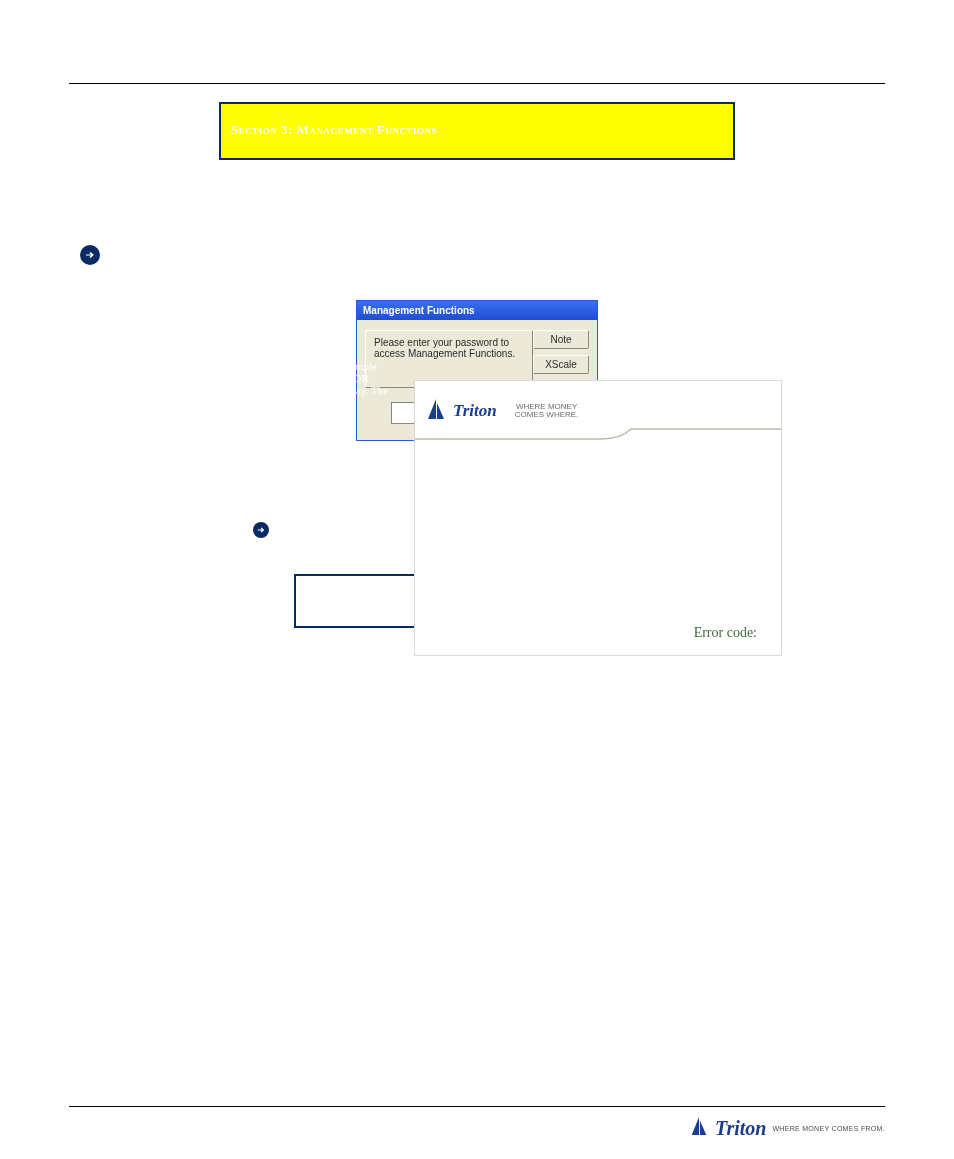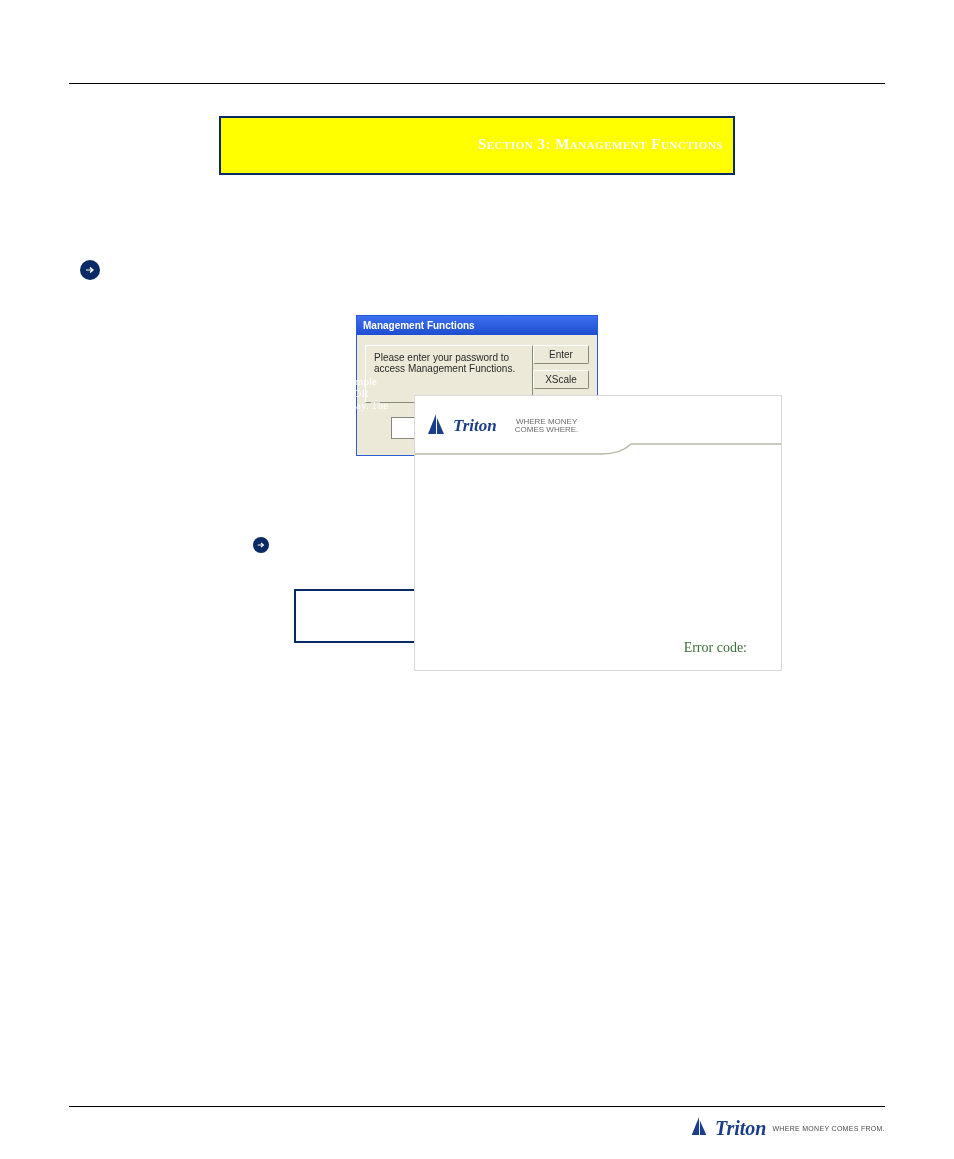--- a/index.html
+++ b/index.html
@@ -1,20 +1,20 @@
 <!DOCTYPE html>
 <html><head>
 <meta charset="utf-8">
 <style>
   html,body{margin:0;padding:0;background:#fff;font-family:"Times New Roman",serif;color:#fff}
   .page{width:954px;margin:0 auto;position:relative;min-height:1159px}
   .hr{border:none;border-top:1px solid #000;margin:0 0 0 0}
   .header{padding:54px 69px 0 69px}
   .header .hr{margin-top:14px}
-  .section-banner{display:block;margin:32px auto 0 auto;width:492px;background:#ffff00;border:2px solid #0a2a66;text-align:right;padding:18px 10px 20px 10px;font-variant:small-caps;font-weight:bold;font-size:15px;letter-spacing:.5px}
+  .section-banner{display:block;margin:18px auto 0 auto;width:492px;background:#ffff00;border:2px solid #0a2a66;text-align:left;padding:18px 10px 20px 10px;font-variant:small-caps;font-weight:bold;font-size:13px;letter-spacing:.5px}
   .body{padding:0 80px}
   .intro{margin-top:44px;font-size:11px}
   .bullet-row{display:flex;align-items:flex-start;margin-top:20px;font-size:11px}
   .arrow-bullet{width:20px;height:20px;border-radius:50%;background:#0a2a66;display:inline-flex;align-items:center;justify-content:center;flex:0 0 20px;margin-right:8px;margin-top:-3px}
   .arrow-bullet svg{display:block}
   .fig-dialog{width:242px;margin:28px auto 0 auto}
   .dlg{border:1px solid #2a5bd7;background:#2a5bd7}
   .dlg-title{background:linear-gradient(#3b6ff0,#1f4ed0);color:#fff;font:bold 10px Tahoma,Arial;padding:4px 6px}
   .dlg-body{background:#ece9d8;padding:10px 8px 16px 8px}
   .dlg-row{display:flex;}
@@ -29,21 +29,21 @@
   .note-box{display:block;width:338px;margin:36px auto 0 auto;border:2px solid #0a2a66;text-align:center;padding:18px 12px 20px 12px;font-size:11px}
   .error-shot{width:366px;height:274px;margin:26px 86px 0 auto;border:1px solid #d9d9d9;position:relative;overflow:hidden;background:#fff}
   .error-tab{position:absolute;left:10px;top:10px;width:180px;height:40px;display:flex;align-items:center;gap:6px}
   .triton-mark{display:flex;align-items:center;gap:6px}
   .triton-mark .sail{color:#1b3e8a}
   .triton-mark .word{font:italic bold 17px Georgia,serif;color:#1b3e8a}
   .triton-sub{font:8px Arial;color:#6a6a6a;margin-left:12px;text-align:center;line-height:1.05}
   .tab-curve{position:absolute;left:0;top:46px;width:100%;height:22px}
   .tab-curve svg{display:block}
   .err-msg{position:absolute;top:72px;left:0;width:100%;text-align:center;font:13px Georgia,'Times New Roman',serif;color:#3e6e3a}
-  .err-code{position:absolute;bottom:14px;right:34px;font:14px Georgia,'Times New Roman',serif;color:#3e6e3a}
+  .err-code{position:absolute;bottom:14px;right:24px;font:14px Georgia,'Times New Roman',serif;color:#3e6e3a}
   .below-err{padding:0 86px 0 80px;display:flex;gap:22px;margin-top:-274px}
   .below-err .left{flex:1;font-size:11px;padding-top:6px}
   .footer{position:absolute;left:69px;right:69px;bottom:18px}
   .footer .hr{margin-bottom:8px}
   .foot-row{display:flex;justify-content:space-between;align-items:center}
   .pg{font:13px 'Times New Roman';color:#fff;font-variant:small-caps}
   .foot-logo{display:flex;align-items:center;gap:6px}
   .foot-logo .word{font:italic bold 20px Georgia,serif;color:#1b3e8a}
   .foot-logo .tag{font:7px Arial;color:#4a4a4a;letter-spacing:.3px}
   .smallcaps{font-variant:small-caps}
@@ -75,21 +75,21 @@
       </div>
     </div>
 
     <div class="fig-dialog">
       <div class="dlg">
         <div class="dlg-title">Management Functions</div>
         <div class="dlg-body">
           <div class="dlg-row">
             <div class="dlg-msgbox">Please enter your password to access Management Functions.</div>
             <div class="dlg-btns">
-              <div class="dlg-btn">Enter</div>
+              <div class="dlg-btn">Note</div>
               <div class="dlg-btn">XScale</div>
             </div>
           </div>
           <div class="dlg-input"></div>
         </div>
       </div>
     </div>
 
     <p class="para smallcaps">At the top menu (Figure 3-1), select MANAGEMENT FUNCTIONS by pressing the &lt;F7&gt; screen key (or the screen button on the display) next to Management Functions (Figure 3-2).</p>
 

